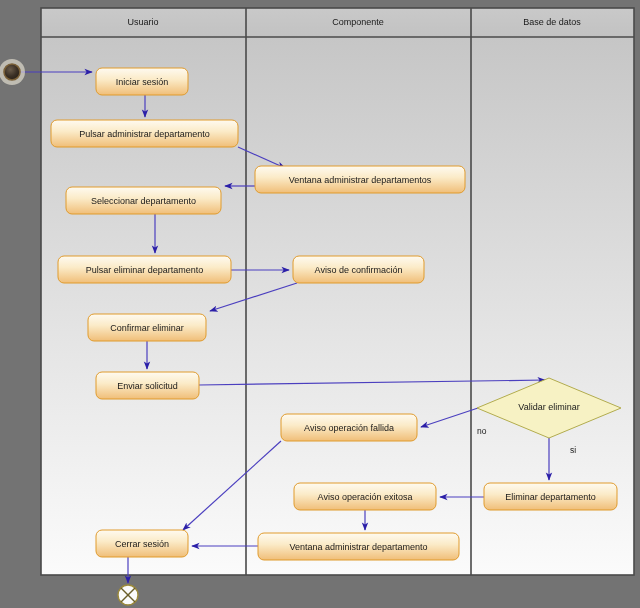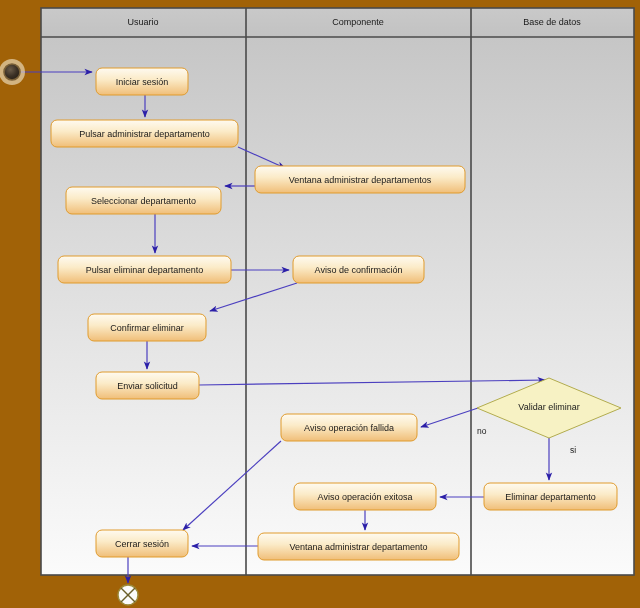--- a/index.html
+++ b/index.html
@@ -5,21 +5,21 @@
   html, body {
     margin: 0;
     padding: 0;
     background: #ffffff;
     font-family: "Liberation Sans", sans-serif;
   }
   #canvas {
     position: relative;
     width: 640px;
     height: 608px;
-    background: #a16207;
+    background: #737373;
     overflow: hidden;
   }
   #diagram-svg {
     position: absolute;
     left: 0;
     top: 0;
     width: 640px;
     height: 608px;
   }
   .lane-title {

